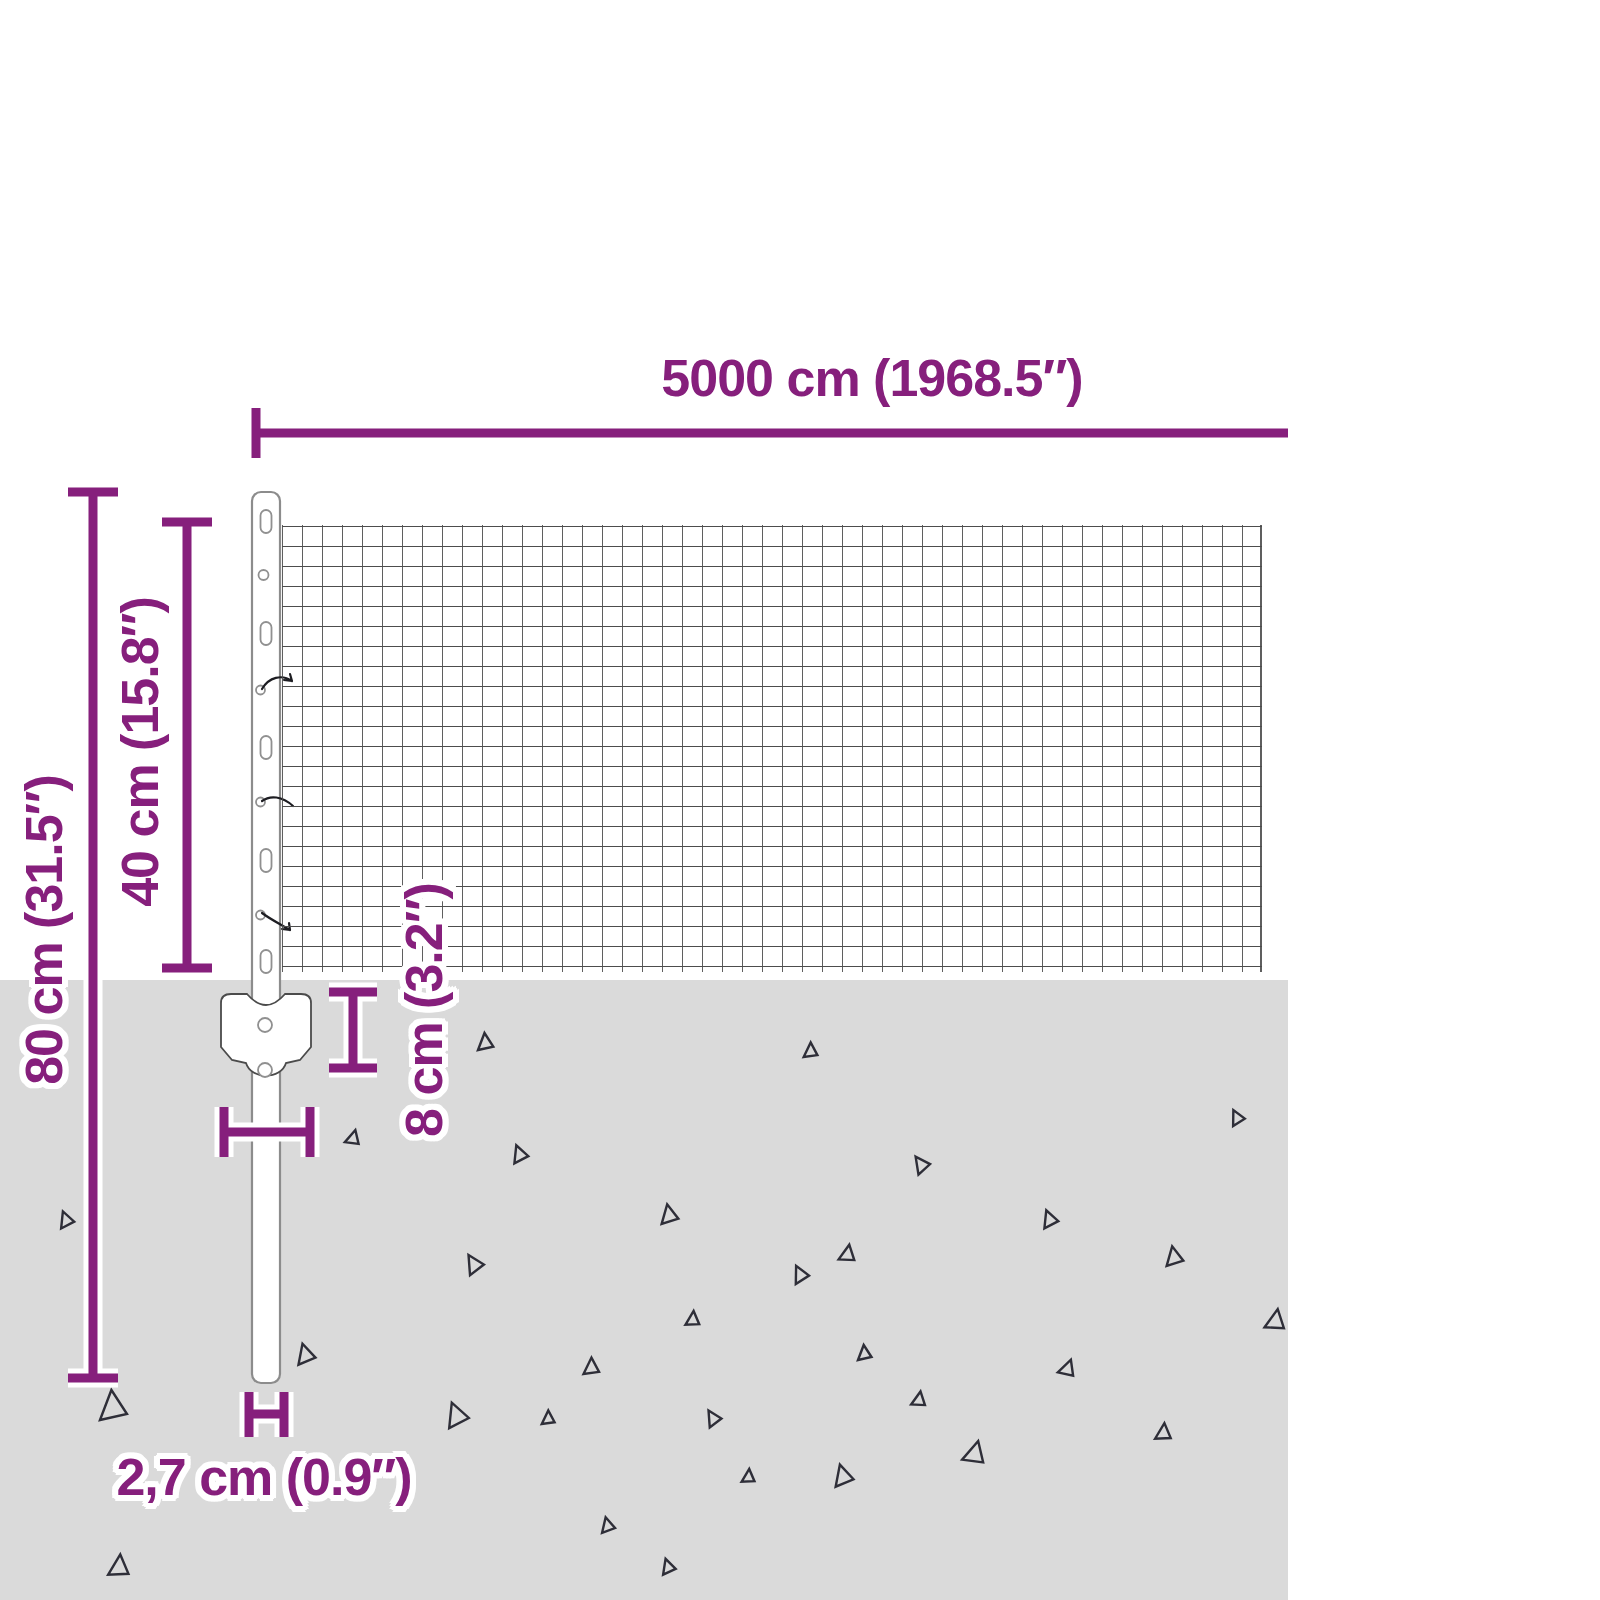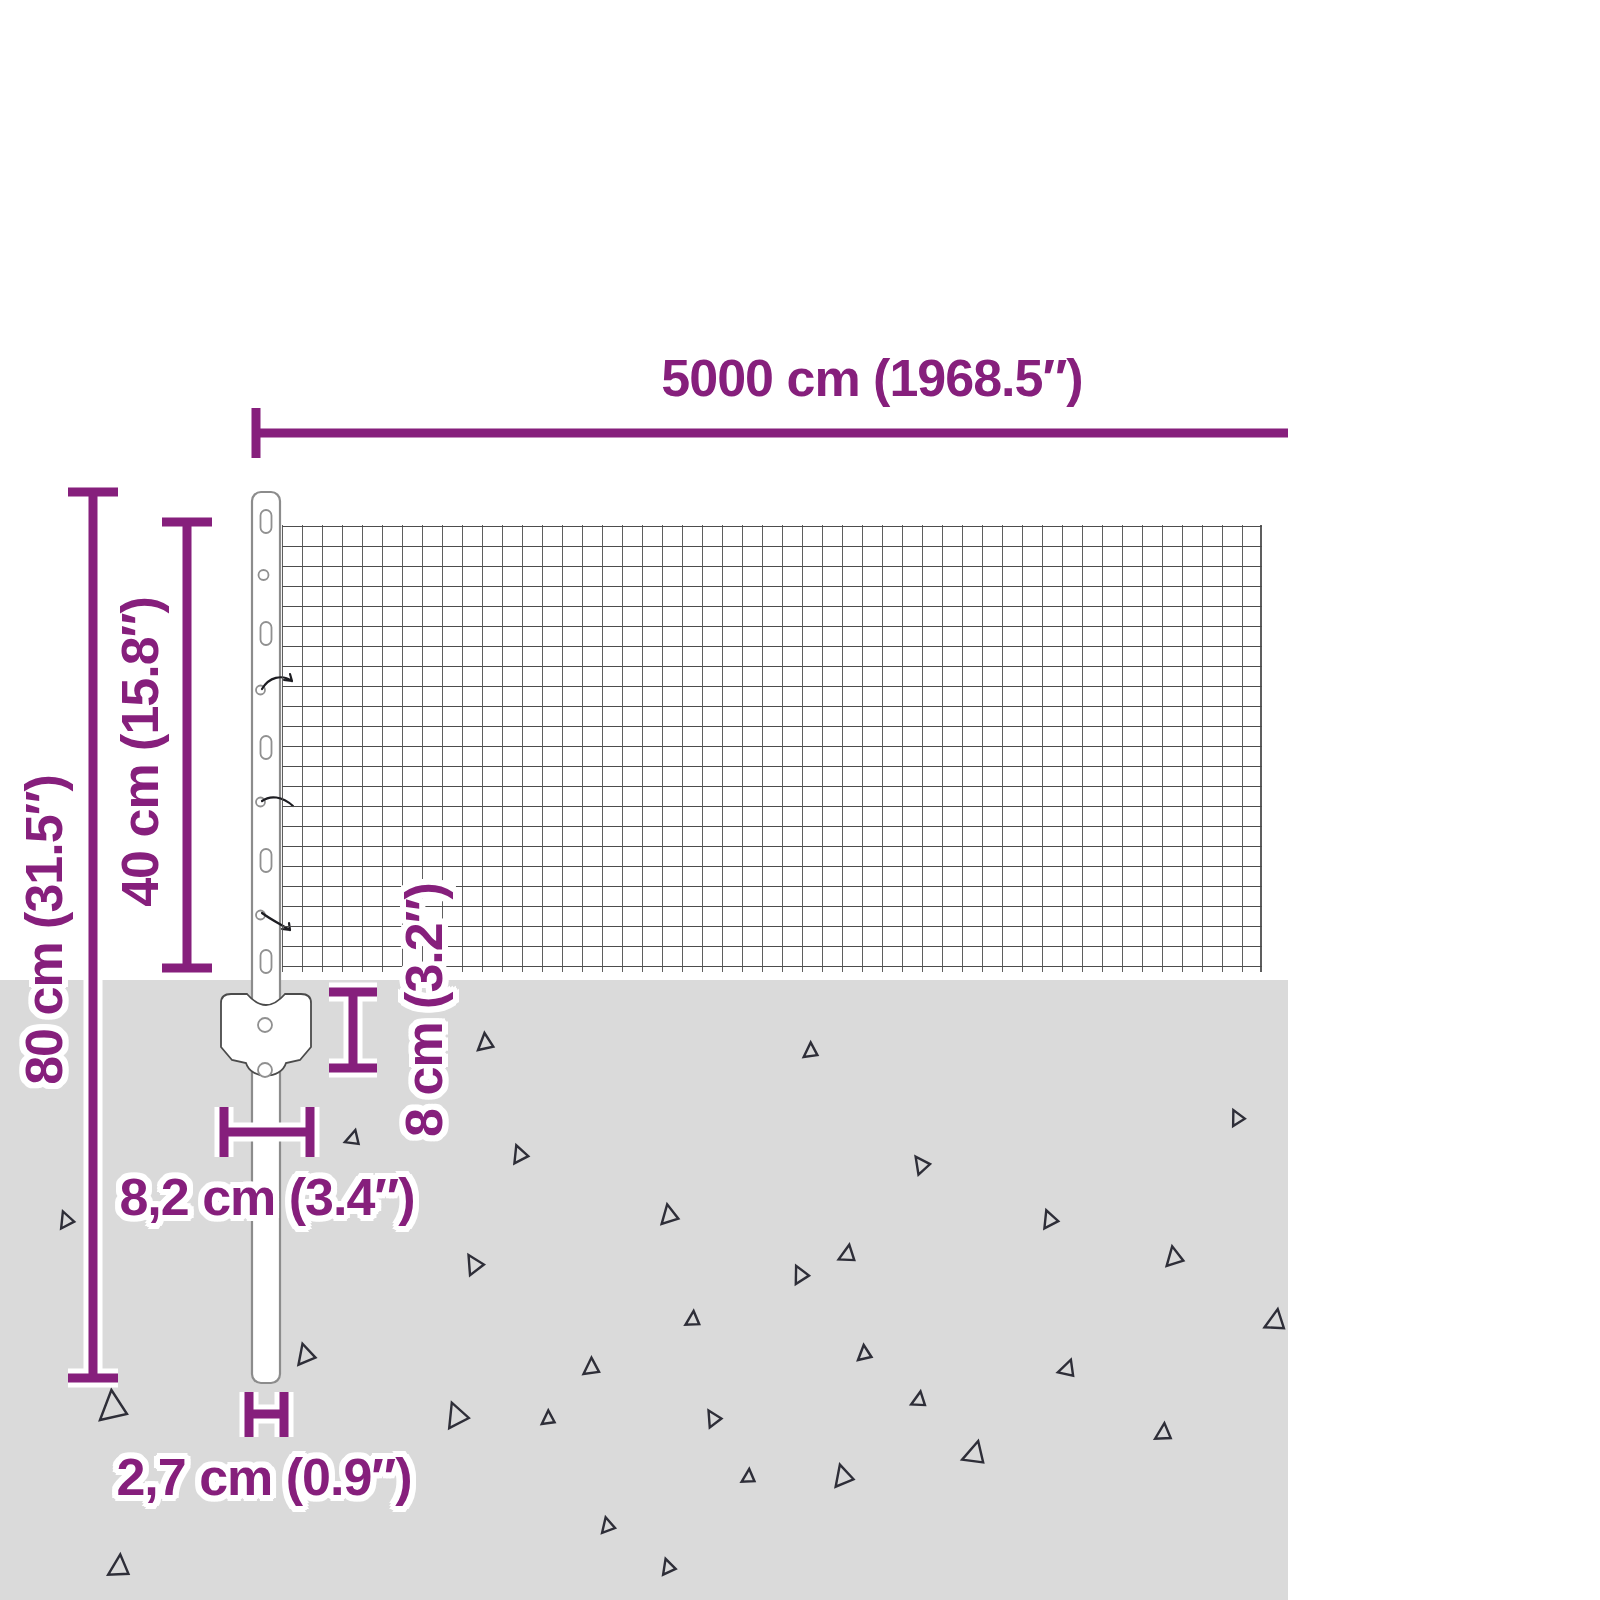--- a/index.html
+++ b/index.html
@@ -174,16 +174,15 @@
   </svg>
 
   <div class="dim-label" style="left:872px;top:378px;">5000 cm (1968.5″)</div>
 
   <div class="dim-label vert" style="left:140px;top:752px;">40 cm (15.8″)</div>
 
   <div class="dim-label vert" style="left:44px;top:930px;">80 cm (31.5″)</div>
 
   <div class="dim-label vert" style="left:424px;top:1010px;">8 cm (3.2″)</div>
 
-  <div class="dim-label" style="left:267px;top:1197px;">8,2 cm (3.4″)</div>
 
   <div class="dim-label" style="left:264px;top:1477px;">2,7 cm (0.9″)</div>
 </div>
 
 </body></html>

